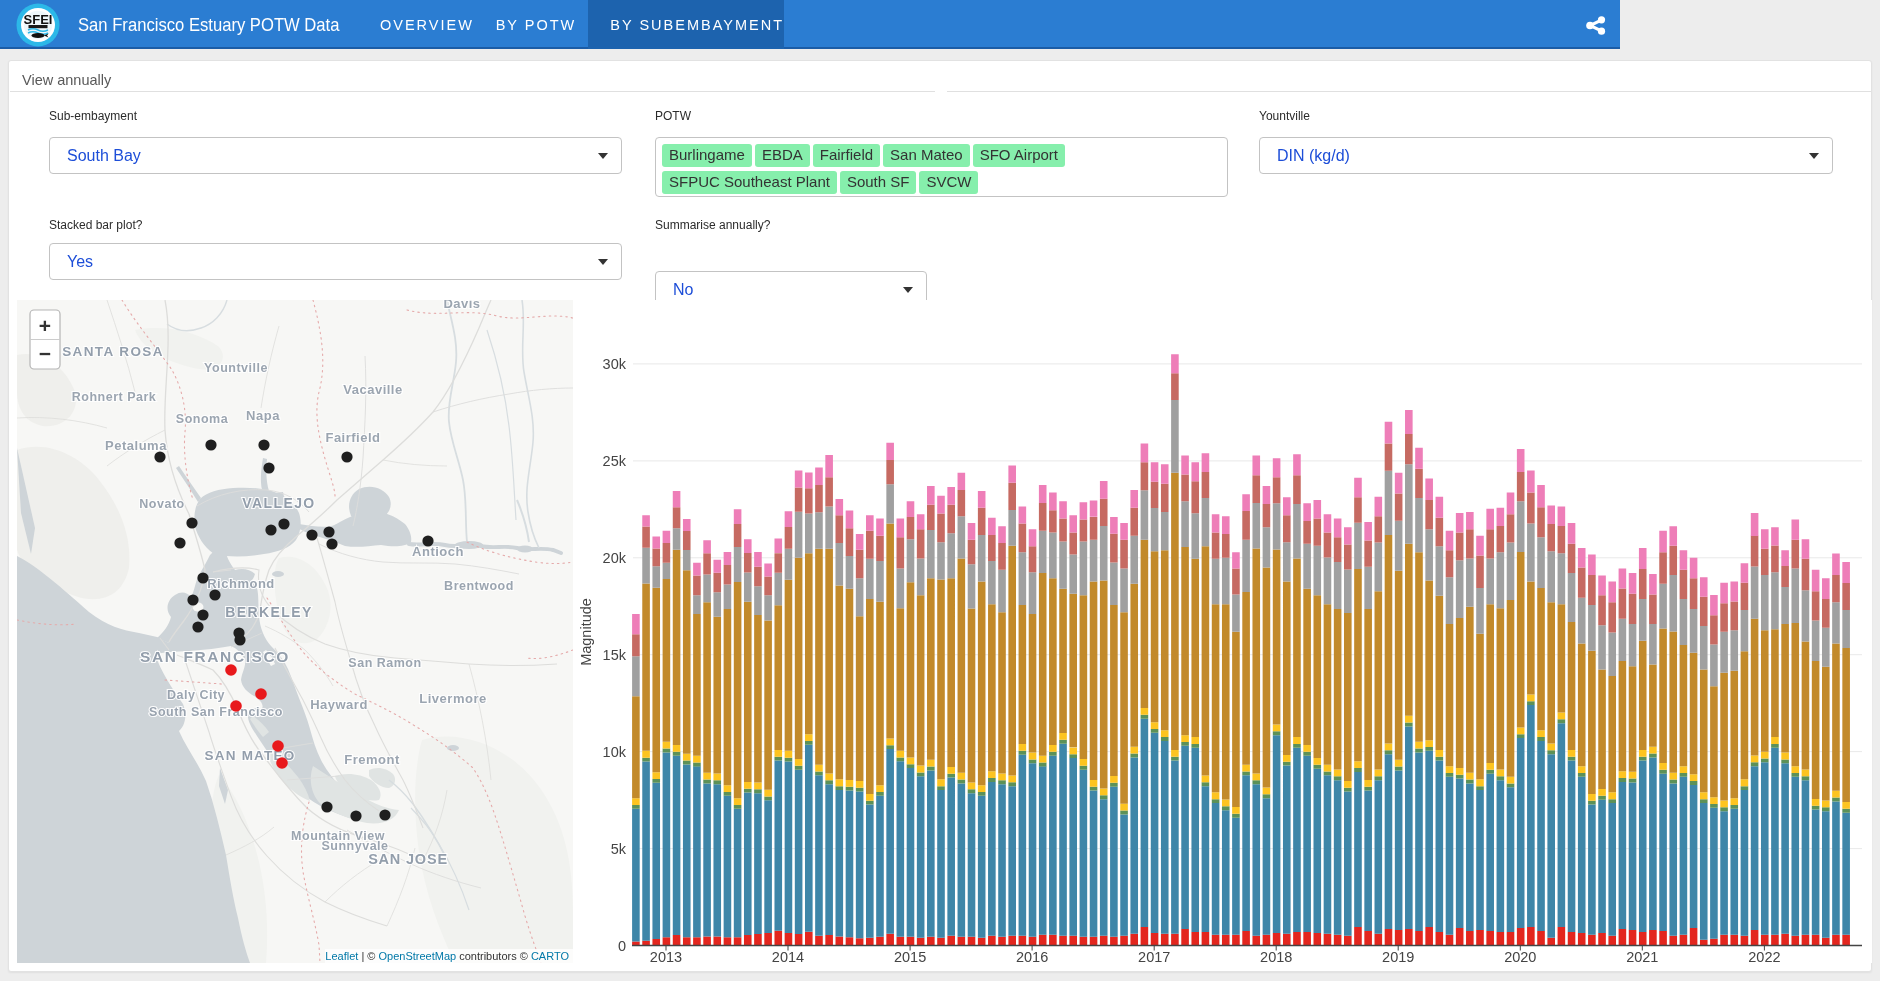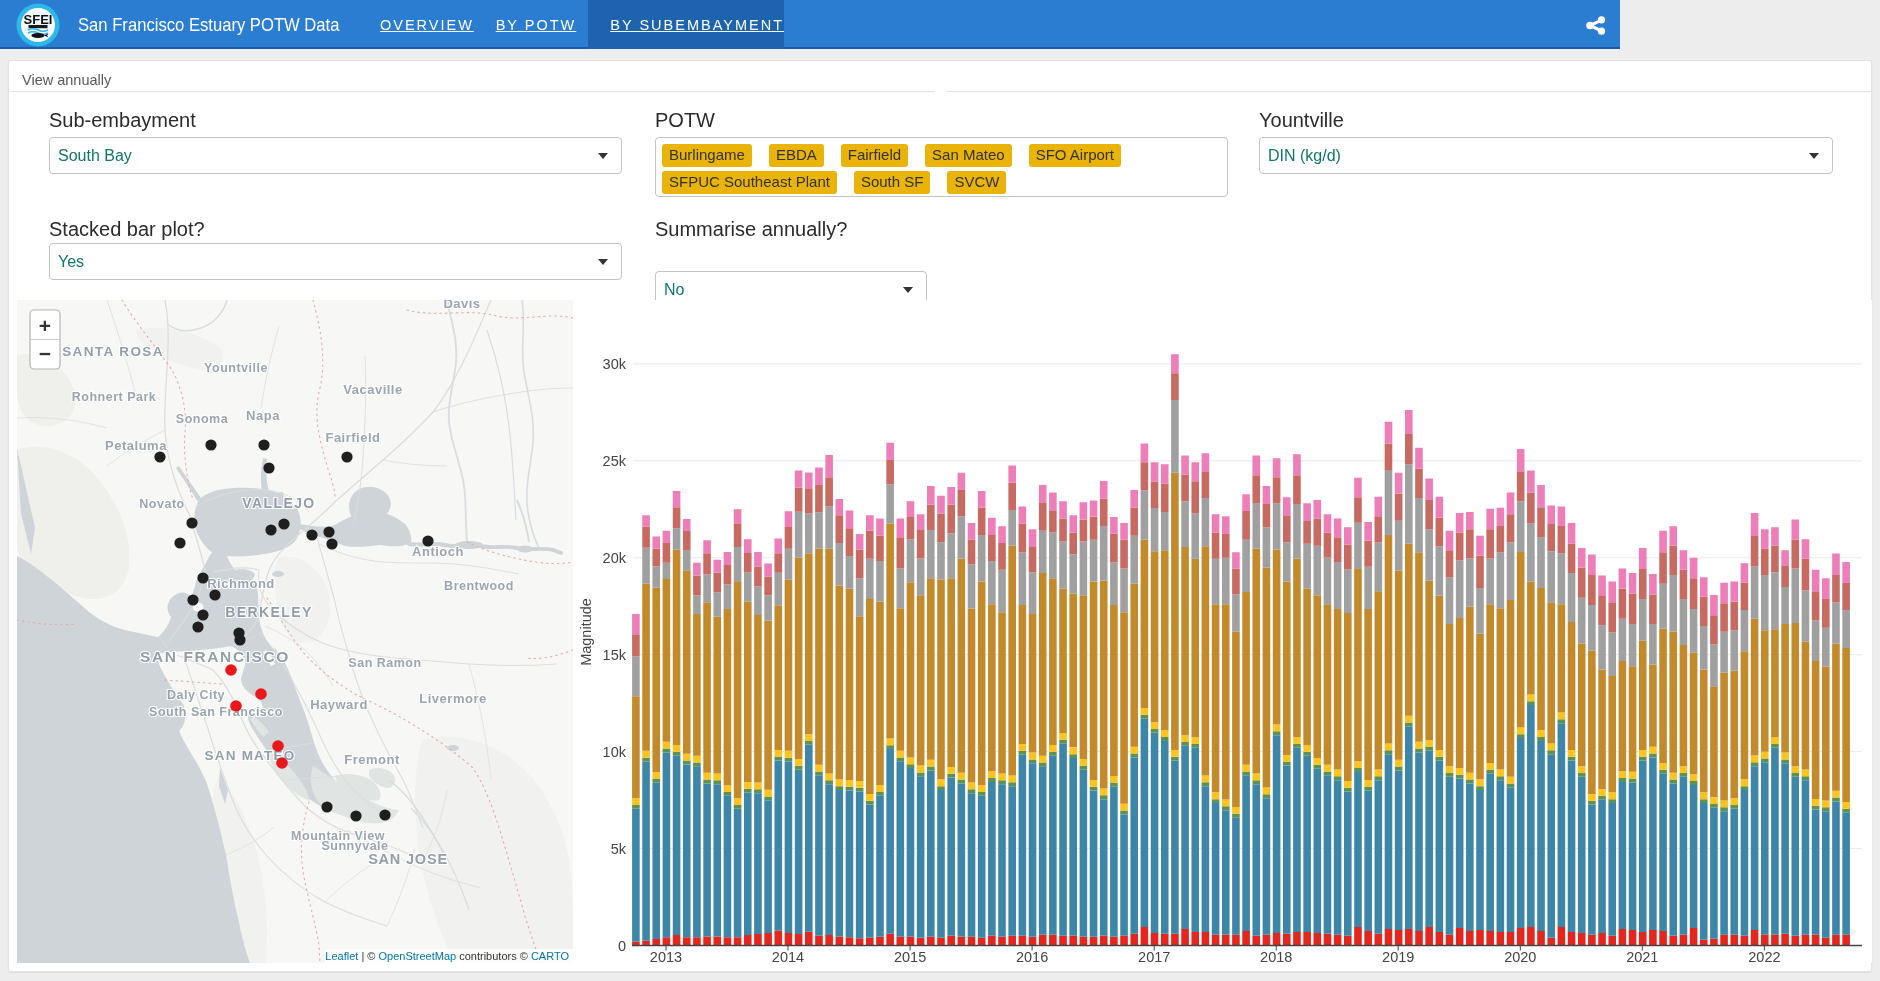--- a/index.html
+++ b/index.html
@@ -4,37 +4,37 @@
 <style>
 *{box-sizing:border-box;margin:0;padding:0}
 html,body{width:1880px;height:981px;overflow:hidden;background:#ededed;
 font-family:"Liberation Sans",sans-serif;}
 .navbar{position:absolute;left:0;top:0;width:1620px;height:49px;background:#2b7dd2;
 border-bottom:2.5px solid #1b5ca6;}
 .brandlogo{position:absolute;left:16px;top:3px;}
 .brand{position:absolute;left:78px;top:0;height:49px;line-height:49px;color:#fff;font-size:19px;
 transform:scaleX(0.875);transform-origin:0 50%;white-space:nowrap;}
 .navtab{position:absolute;top:0;height:49px;line-height:50px;color:#fff;font-size:14.5px;
-letter-spacing:2px;text-align:center;white-space:nowrap;text-decoration:underline;}
+letter-spacing:2px;text-align:center;white-space:nowrap;}
 .navtab.active{background:#1d63ae;}
 .shareic{position:absolute;right:14px;top:16px;}
 .card{position:absolute;left:8px;top:60px;width:1864px;height:912px;background:#fff;
 border:1px solid #e2e2e2;border-radius:3px;box-shadow:0 1px 2px rgba(0,0,0,.06);}
 .viewres{position:absolute;left:13px;top:11px;color:#595959;font-size:14.5px;}
 .vborder1{position:absolute;left:1px;top:30px;width:925px;border-bottom:1px solid #e0e0e0;}
 .vborder2{position:absolute;left:938px;top:30px;width:924px;border-bottom:1px solid #e0e0e0;}
-.flabel{position:absolute;color:#2b2b2b;font-size:20px;}
+.flabel{position:absolute;color:#2b2b2b;font-size:12px;}
 .fselect{position:absolute;height:37px;background:#fff;border:1px solid #c3c3c3;border-radius:4px;
-font-size:16px;color:#0f766e;line-height:35px;padding-left:8px;}
+font-size:16px;color:#1d4ed8;line-height:35px;padding-left:17px;}
 .caret{position:absolute;right:13px;top:15px;width:0;height:0;
 border-left:5.5px solid transparent;border-right:5.5px solid transparent;border-top:6.5px solid #333;}
 .potwbox{position:absolute;background:#fff;border:1px solid #c3c3c3;border-radius:4px;
 padding:4px 6px;}
-.chip{display:inline-block;background:#eab308;border-radius:3px;color:#333;font-size:15px;
-padding:1px 7px 2px 7px;margin:2px 17px 2px 0;line-height:20px;}
+.chip{display:inline-block;background:#86efac;border-radius:3px;color:#333;font-size:15px;
+padding:1px 7px 2px 7px;margin:2px 3px 2px 0;line-height:20px;}
 </style></head><body>
 <div class="navbar">
     <svg class="brandlogo" width="44" height="44" viewBox="0 0 44 44">
 <circle cx="22" cy="22" r="21.5" fill="#2cb8e8"></circle>
 <circle cx="22" cy="22" r="17" fill="#ffffff"></circle>
 <circle cx="22" cy="22" r="14.2" fill="#eef7fb"></circle>
 <text x="22" y="20.5" text-anchor="middle" font-size="13" font-weight="bold" fill="#111" font-family="Liberation Sans,sans-serif">SFEI</text>
 <rect x="12.5" y="22" width="19" height="3.2" fill="#1a1a1a"></rect>
 <path d="M12 27 q5 -2.5 10 0 q5 2.5 10 0" stroke="#2cb8e8" stroke-width="1.4" fill="none"></path>
 <path d="M12 30 q5 -2.5 10 0 q5 2.5 10 0" stroke="#2cb8e8" stroke-width="1.4" fill="none"></path>

